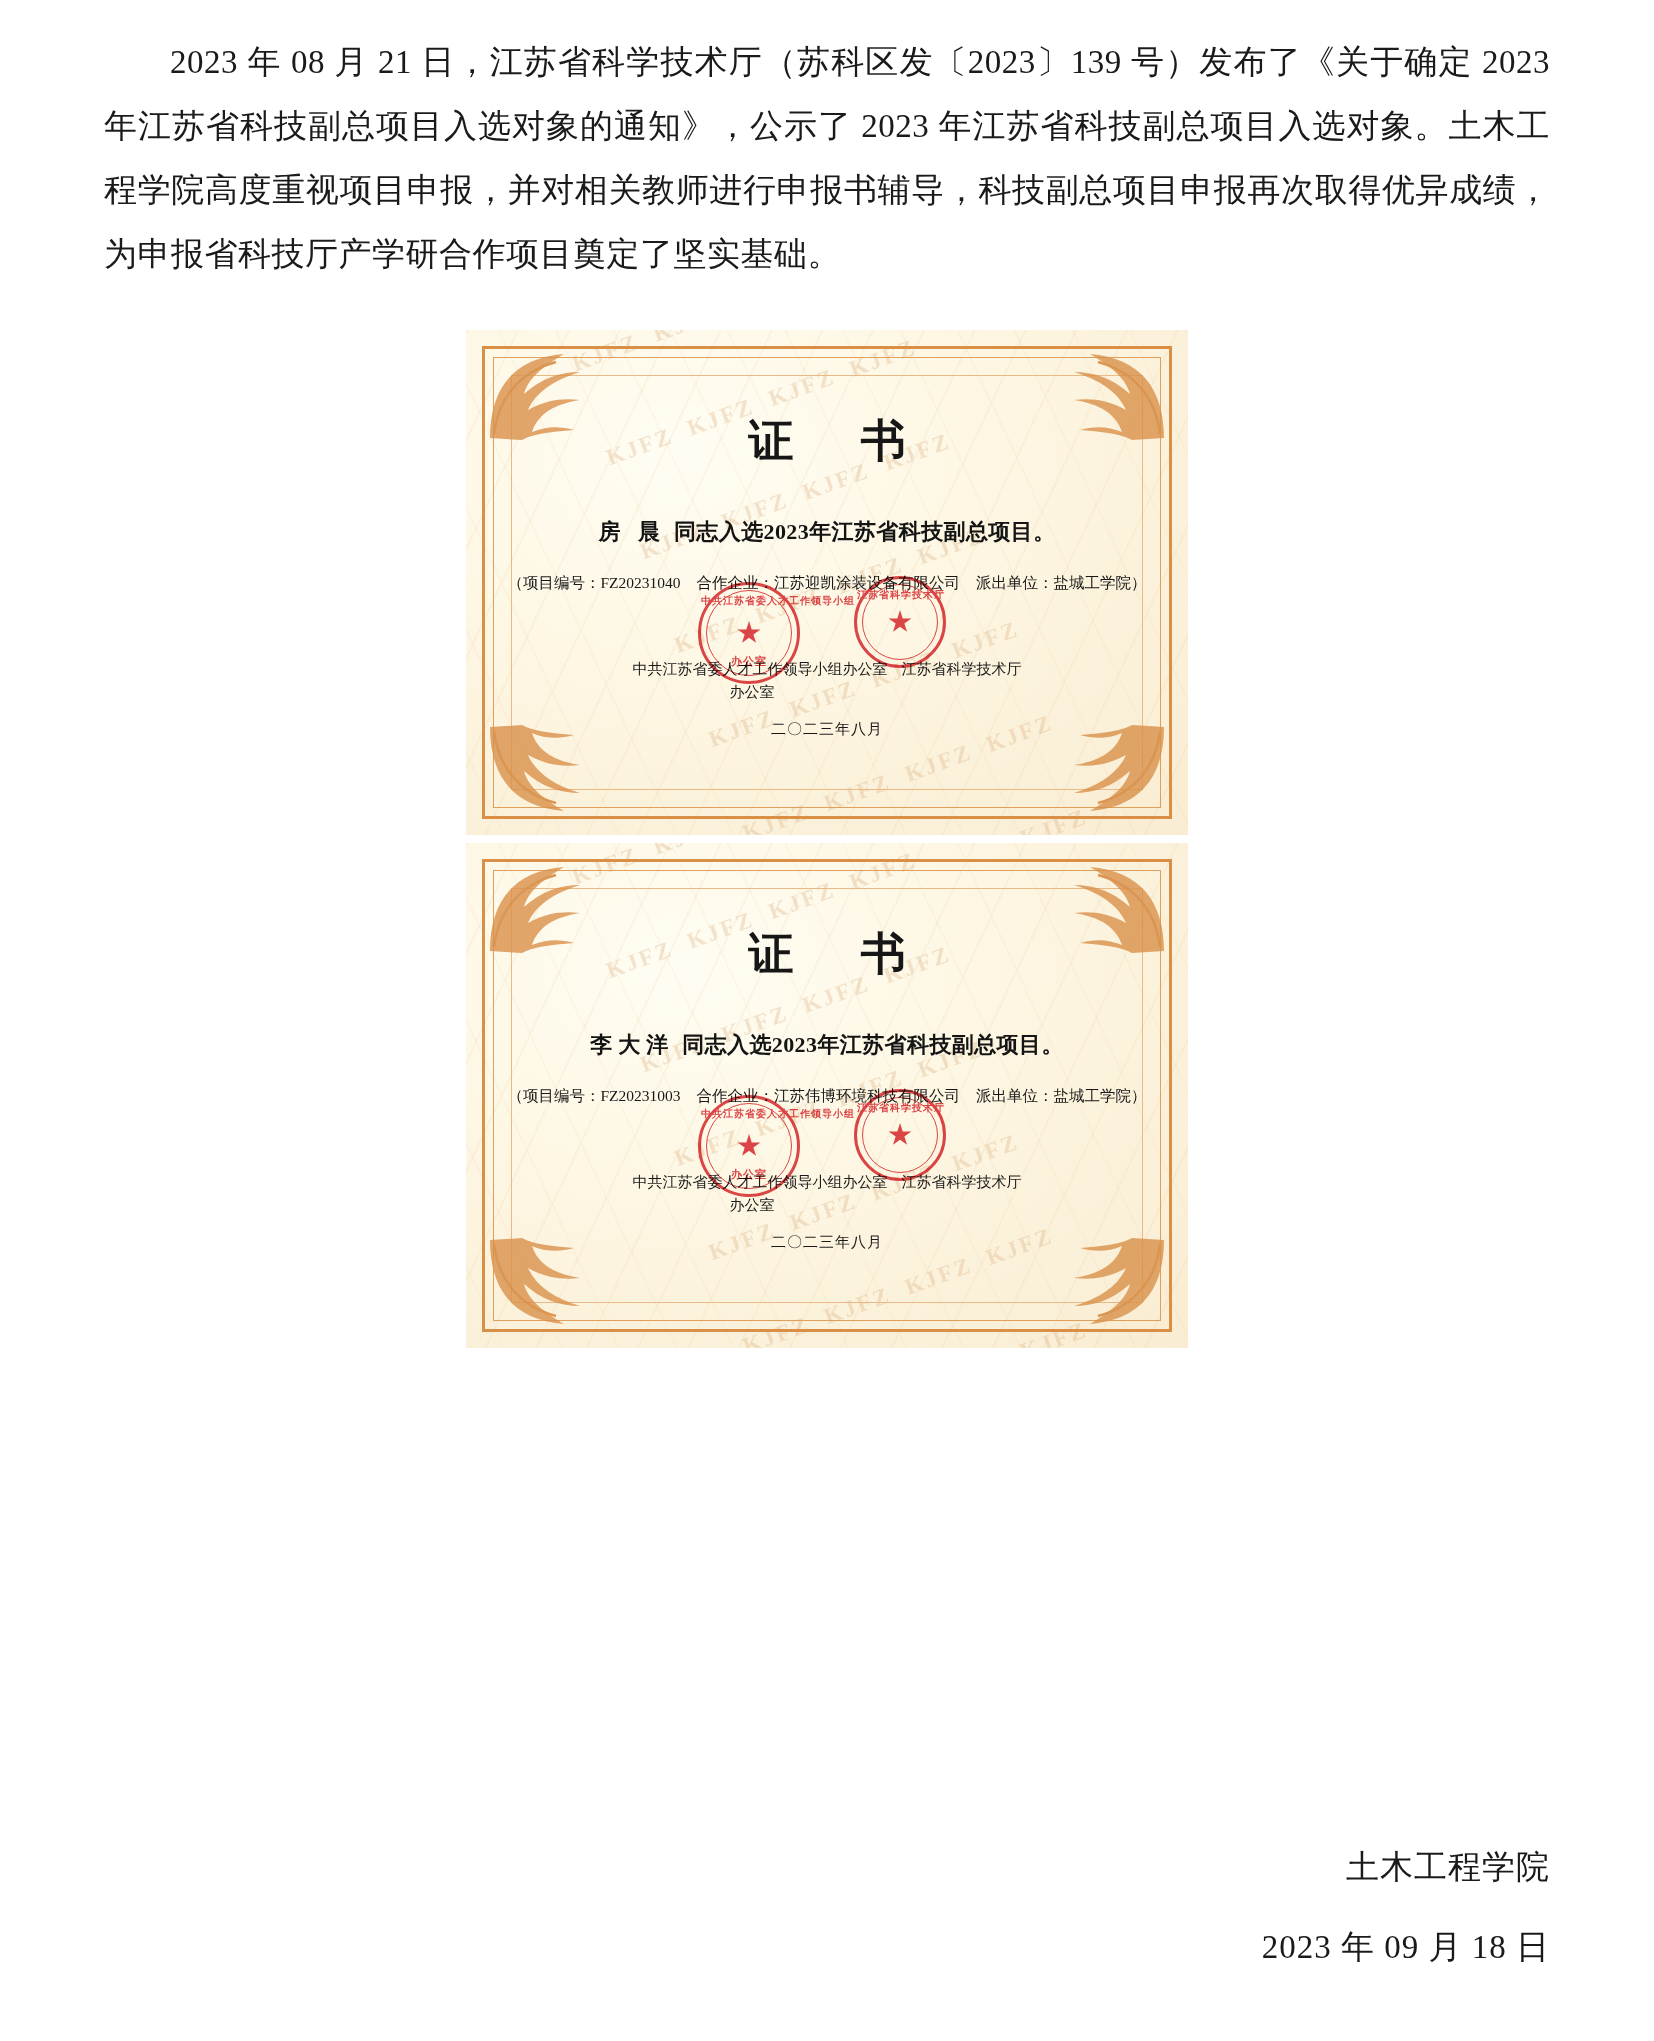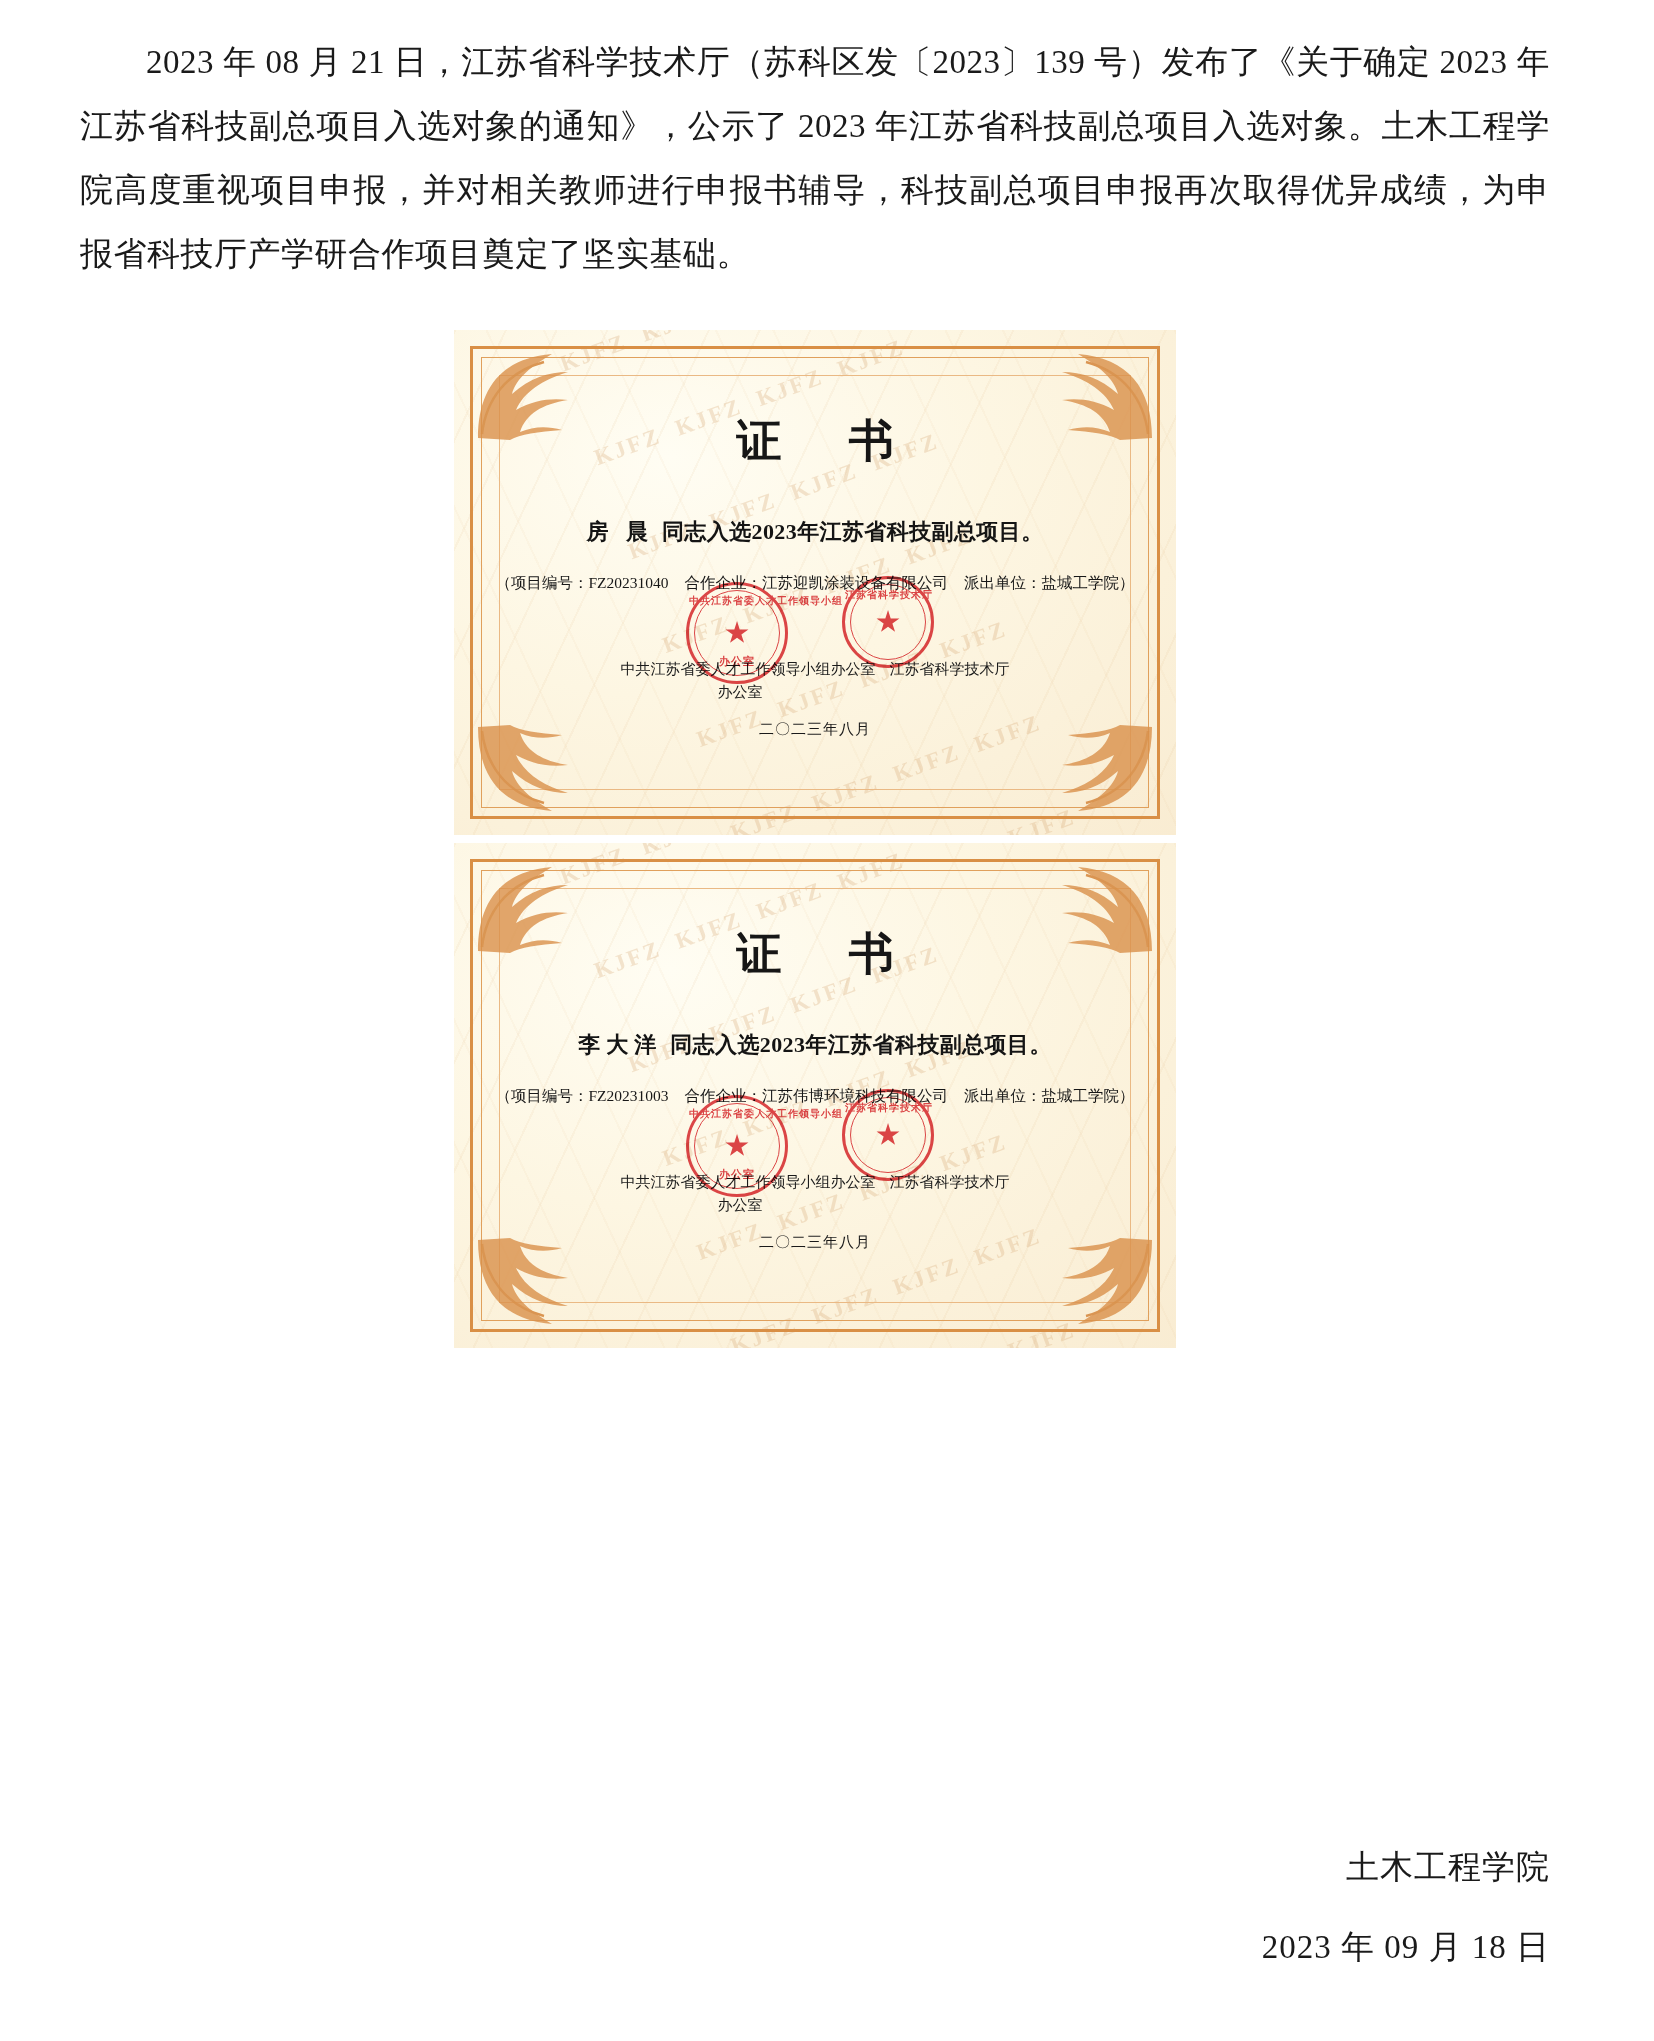--- a/index.html
+++ b/index.html
@@ -14,21 +14,21 @@
     font-family: "Liberation Serif", "DejaVu Serif", serif;
     color: #111111;
     position: relative;
     overflow: hidden;
   }
   .page {
     position: relative;
     width: 1654px;
     height: 2041px;
     box-sizing: border-box;
-    padding: 30px 104px 0 80px;
+    padding: 30px 104px 0 104px;
   }
   .para {
     font-size: 33px;
     line-height: 1.94;
     text-align: justify;
     text-indent: 2em;
     letter-spacing: 0.5px;
     margin: 0 0 2px 0;
     color: #1a1a1a;
   }

